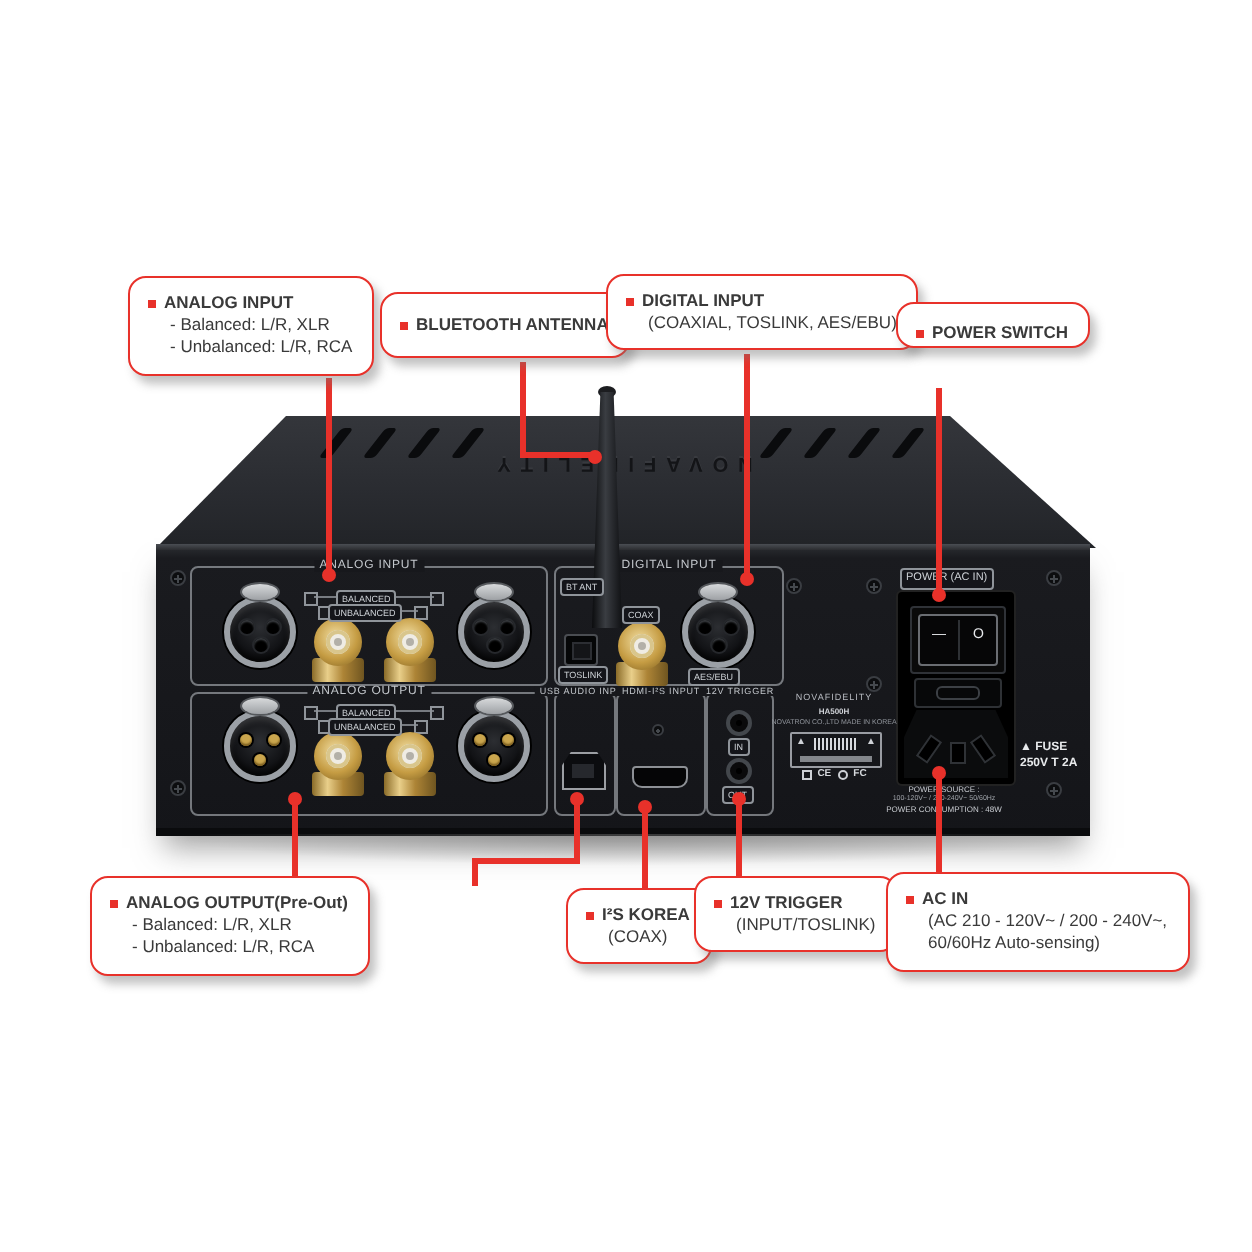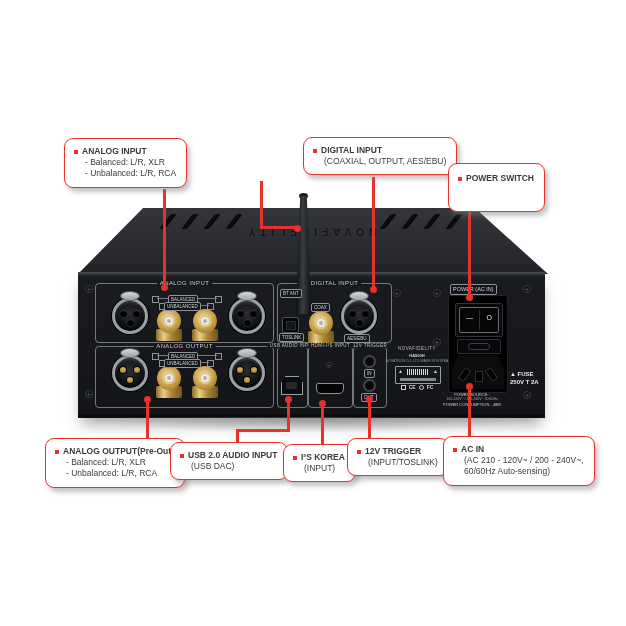--- a/index.html
+++ b/index.html
@@ -337,59 +337,58 @@
 
   <div class="callout" style="left:64px;top:138px">
     <div class="title">
         <span class="bullet"></span>
         <span>ANALOG INPUT</span>
       </div>
     <div class="sub">- Balanced: L/R, XLR</div>
     <div class="sub">- Unbalanced: L/R, RCA</div>
   </div>
 
+  <div class="callout" style="left:190px;top:146px;padding-top:10px;padding-bottom:10px">
+    <div class="title">
+        <span class="bullet"></span>
+        <span>BLUETOOTH ANTENNA</span>
+      </div>
+  </div>
 
   <div class="callout" style="left:303px;top:137px">
     <div class="title">
         <span class="bullet"></span>
         <span>DIGITAL INPUT</span>
       </div>
-    <div class="sub">(COAXIAL, OUTPUT, AES/EBU)</div>
-  </div>
-
-  <div class="callout" style="left:448px;top:163px;padding-top:9px;padding-bottom:27px">
+    <div class="sub">(COAXIAL, TOSLINK, AES/EBU)</div>
+  </div>
+
+  <div class="callout" style="left:448px;top:151px;padding-top:9px;padding-bottom:1px">
     <div class="title">
         <span class="bullet"></span>
         <span>POWER SWITCH</span>
       </div>
   </div>
 
   <div class="callout" style="left:45px;top:438px">
     <div class="title">
         <span class="bullet"></span>
         <span>ANALOG OUTPUT(Pre-Out)</span>
       </div>
     <div class="sub">- Balanced: L/R, XLR</div>
     <div class="sub">- Unbalanced: L/R, RCA</div>
   </div>
 
-  <div class="callout" style="left:170px;top:442px">
-    <div class="title">
-        <span class="bullet"></span>
-        <span>USB 2.0 AUDIO INPUT</span>
-      </div>
-    <div class="sub">(USB DAC)</div>
-  </div>
 
   <div class="callout" style="left:283px;top:444px">
     <div class="title">
         <span class="bullet"></span>
         <span>I²S KOREA</span>
       </div>
-    <div class="sub">(INPUT)</div>
+    <div class="sub">(COAX)</div>
   </div>
 
   <div class="callout" style="left:347px;top:438px">
     <div class="title">
         <span class="bullet"></span>
         <span>12V TRIGGER</span>
       </div>
     <div class="sub">(INPUT/TOSLINK)</div>
   </div>
 

